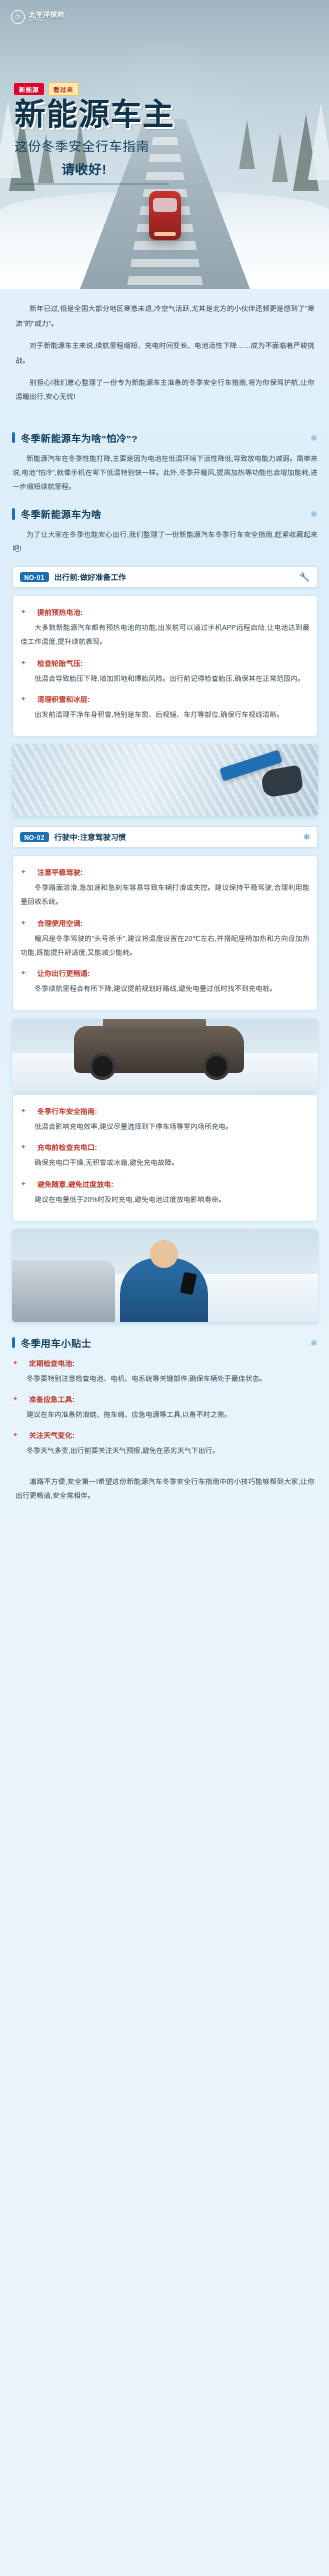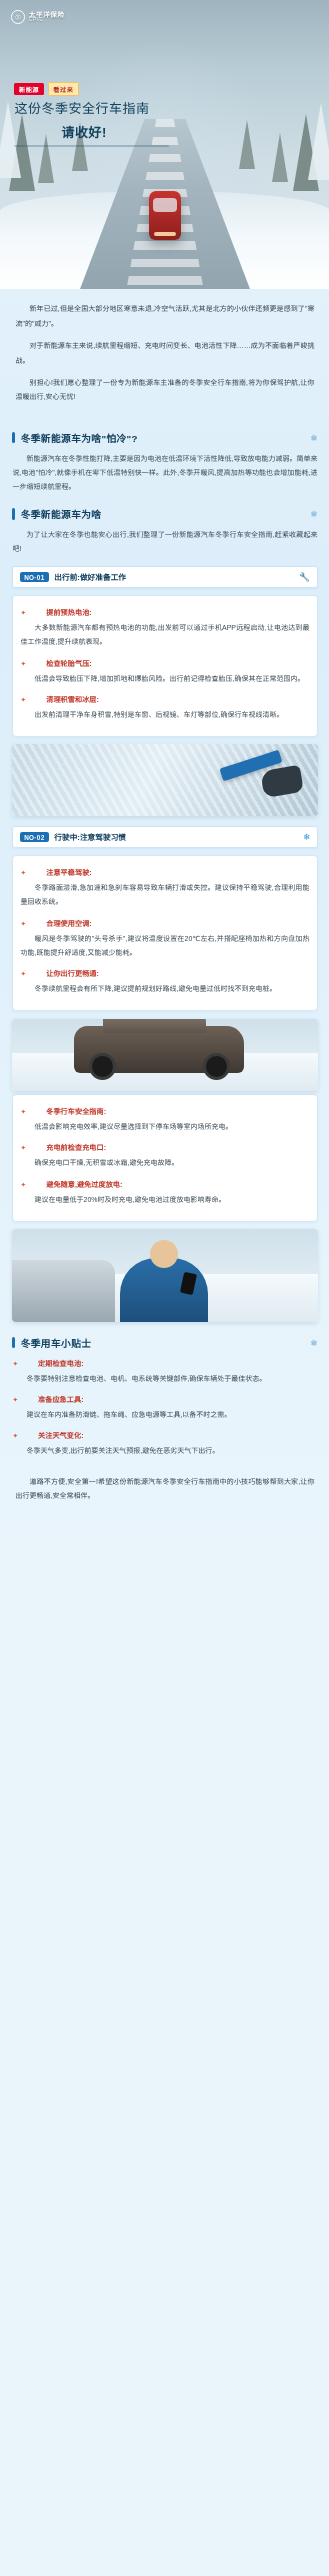--- a/index.html
+++ b/index.html
@@ -155,21 +155,21 @@
     box-shadow: 0 1px 2.6px rgba(26,111,181,.07);
   }
   .num-badge {
     background:#1a6fb5; color:#fff; font-size:6.4px; font-weight:bold;
     padding:1.5px 4.6px; border-radius:2.1px; letter-spacing:0.3px;
   }
   .num-title { font-size:7.7px; font-weight:bold; color:#12405f; }
   .num-icon { margin-left:auto; font-size:8.8px; color:#3f93d3; }
 
   .sub-head {
-    display:flex; align-items:flex-end; gap:20px;
+    display:flex; align-items:center; gap:11px;
     font-size:7.2px; font-weight:bold; color:#c0392b;
     margin: 8.2px 0 4.1px;
   }
   .sub-head .star { color:#e2574c; font-size:6.7px; }
 
   .pic {
     width: 100%; height: 72px; border-radius: 4.1px; margin: 7.2px 0 3.1px;
     position: relative; overflow: hidden;
     background: linear-gradient(#cfe0ea, #eef6fa);
     box-shadow: 0 1.5px 4.6px rgba(20,70,110,.12);
@@ -269,20 +269,21 @@
         <div class="brand-cn">太平洋保险</div>
         <div class="brand-en">CPIC</div>
       </div>
     </div>
 
     <div class="hero-titles">
       <div class="tag-row">
         <span class="tag-pill">新能源</span>
         <span class="tag-pill outline">看过来</span>
       </div>
+      <div class="title-main">新能源车主</div>
       <div class="title-sub">这份冬季安全行车指南</div><br>
       <div class="title-sub2">请收好!</div>
       <div class="title-underline"></div>
     </div>
   </div>
 
   <div class="intro">
     <p>新年已过,但是全国大部分地区寒意未退,冷空气活跃,尤其是北方的小伙伴还频更是感到了"寒流"的"威力"。</p>
     <p>对于新能源车主来说,续航里程缩短、充电时间变长、电池活性下降……成为不面临着严峻挑战。</p>
     <p>别担心!我们愿心整理了一份专为新能源车主准备的冬季安全行车指南,将为你保驾护航,让你温暖出行,安心无忧!</p>

